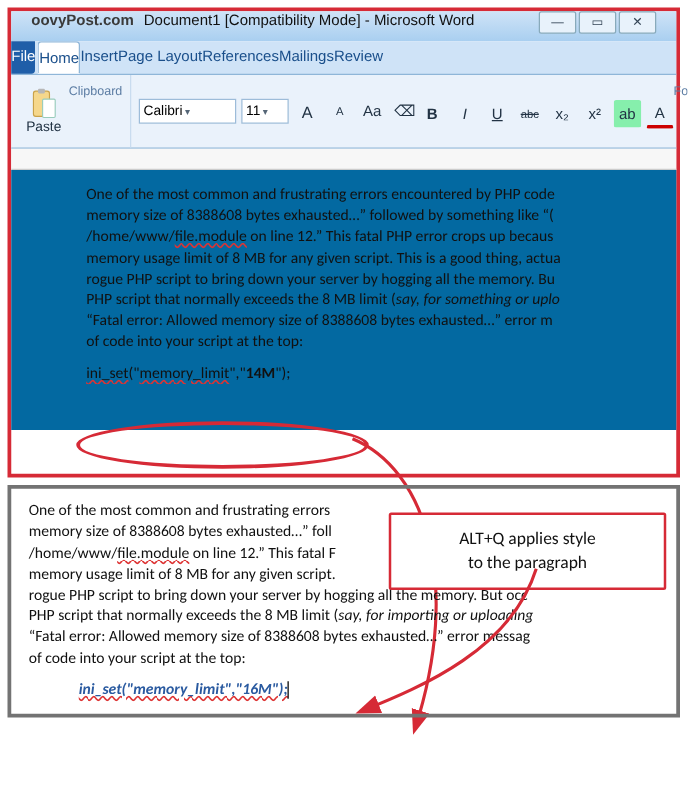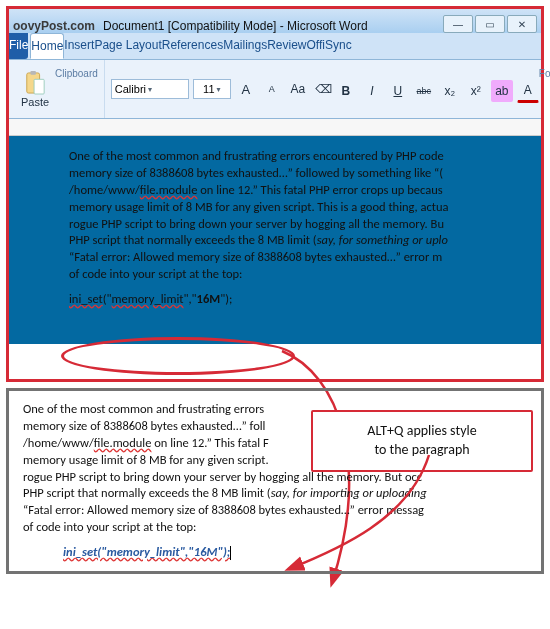--- a/index.html
+++ b/index.html
@@ -1,36 +1,36 @@
 <!DOCTYPE html>
 <html><head>
 <meta charset="utf-8">
 <style>
   body{margin:0;font-family:Tahoma,Arial,sans-serif;font-size:11px;background:#fff;width:550px;height:629px;position:relative;overflow:hidden}
   .frame{border:3px solid #d62a36;margin:6px;background:#fff;position:relative}
-  .titlebar{height:24px;background:linear-gradient(#cfe3f7,#a9cff0);display:flex;align-items:flex-end;padding:0 4px;font-size:12px;color:#222}
+  .titlebar{height:24px;background:linear-gradient(#cfe3f7,#a9cff0);display:flex;align-items:flex-start;padding:0 16px;font-size:12px;color:#222}
   .wsite{font-weight:bold;color:#3a3a3a}
   .titletext{margin-left:8px;color:#111}
   .winbtns{margin-left:auto;display:flex;gap:2px}
   .winbtn{width:28px;height:16px;border:1px solid #8ab;background:#e8f2fb;border-radius:2px;display:flex;align-items:center;justify-content:center;font-size:10px;color:#345}
   .tabs{display:flex;background:#cfe3f7;border-bottom:1px solid #8fb6d8;font-size:12px}
   .tab{padding:5px 0;color:#1a4f8b;cursor:pointer}
   .tab.file{background:#1f5ea8;color:#fff;border-radius:0 0 3px 0;margin-right:2px}
   .tab.active{background:#fff;border:1px solid #8fb6d8;border-bottom:1px solid #fff;color:#1a4f8b;border-radius:3px 3px 0 0}
   .ribbon{background:#eaf2fb;border-bottom:1px solid #8fb6d8;display:flex}
   .group{padding:4px 6px;border-right:1px solid #c9dcef;display:flex;flex-direction:row}
   .group .ctrls{display:flex;gap:4px;align-items:center}
   .group .row2{display:flex;gap:4px;align-items:center;margin-top:4px}
   .grouplabel{text-align:center;color:#5b7ca3;font-size:10px;margin-top:4px}
   .btnicon{width:20px;height:20px;border:1px solid transparent;border-radius:2px;display:flex;align-items:center;justify-content:center;font-size:12px;color:#234}
   .pastebtn{width:38px;height:48px;border:1px solid transparent;display:flex;flex-direction:column;align-items:center;justify-content:center;color:#234}
   .pastebtn svg{width:22px;height:26px}
   .fontbox{height:18px;border:1px solid #9dbcd9;background:#fff;font-size:11px;padding:0 3px;display:flex;align-items:center;gap:2px}
   .fontname{width:70px}
-  .fontsize{width:30px;justify-content:center}
+  .fontsize{width:30px;justify-content:flex-start}
   .dd{font-size:8px;color:#567}
   .ruler{height:16px;background:#f7f7f7;border-bottom:1px solid #ccc}
   .doc{background:#0369a1;padding:12px 16px 12px 60px;font-family:Calibri,Arial,sans-serif;font-size:12.5px;line-height:1.35;color:#111;overflow:hidden;height:184px}
   .u{text-decoration:underline;text-decoration-style:wavy;text-decoration-color:#d33}
   .code{font-family:Calibri,Arial;margin-top:8px}
   .circ{position:absolute;border:3px solid #d62a36;border-radius:50%;pointer-events:none}
   .frame2{border:3px solid #737373;margin:6px;padding:10px 14px;font-family:Calibri,Arial,sans-serif;font-size:12.5px;line-height:1.35;color:#111;position:relative}
   .callout{position:absolute;border:2px solid #d62a36;background:#fff;padding:10px 14px;font-size:14px;text-align:center;border-radius:2px}
   .styled{color:#2a5aa0;font-style:italic;font-weight:bold;font-family:Calibri,Arial;text-decoration:underline;text-decoration-style:wavy;text-decoration-color:#d33;margin-left:40px;display:inline-block;margin-top:8px}
   .caret{border-left:1px solid #000;display:inline-block;height:14px;vertical-align:middle}
@@ -52,21 +52,20 @@
   </div>
 
   <div class="tabs">
     <div class="tab file">File</div>
     <div class="tab active">Home</div>
     <div class="tab">Insert</div>
     <div class="tab">Page Layout</div>
     <div class="tab">References</div>
     <div class="tab">Mailings</div>
     <div class="tab">Review</div>
-    <div class="tab">OffiSync</div>
   </div>
 
   <div class="ribbon">
     <div class="group">
       <div class="pastebtn">
         <svg viewBox="0 0 24 28">
             <rect x="3" y="3" width="14" height="22" rx="2" fill="#f5d78b" stroke="#c9a24a"></rect>
             <rect x="7" y="1" width="6" height="4" rx="1" fill="#b7b7b7"></rect>
             <rect x="11" y="10" width="11" height="16" rx="1" fill="#fff" stroke="#9cb"></rect>
           </svg>
@@ -90,21 +89,21 @@
         <div class="btnicon">Aa</div>
         <div class="btnicon">⌫</div>
       </div>
       <div class="row2">
         <div class="btnicon" style="font-weight:bold">B</div>
         <div class="btnicon" style="font-style:italic">I</div>
         <div class="btnicon" style="text-decoration:underline">U</div>
         <div class="btnicon" style="text-decoration:line-through;font-size:9px">abc</div>
         <div class="btnicon">x₂</div>
         <div class="btnicon">x²</div>
-        <div class="btnicon" style="background:#f0abfc">ab</div>
+        <div class="btnicon" style="background:#86efac">ab</div>
         <div class="btnicon" style="border-bottom:3px solid #c00">A</div>
       </div>
       <div class="grouplabel">Font</div>
     </div>
 
     <div class="group">
       <div class="ctrls">
         <div class="btnicon">•</div>
         <div class="btnicon">1.</div>
         <div class="btnicon">≣</div>
@@ -140,21 +139,21 @@
   <div class="doc">
     <div>One of the most common and frustrating errors encountered by PHP code</div>
     <div>memory size of 8388608 bytes exhausted…” followed by something like “(</div>
     <div><span>/home/www/</span><span class="u">file.module</span><span>  on line 12.” This fatal PHP error crops up becaus</span></div>
     <div>memory usage limit of 8 MB for any given script. This is a good thing, actua</div>
     <div>rogue PHP script to bring down your server by hogging all the memory. Bu</div>
     <div><span>PHP script that normally exceeds the 8 MB limit (</span><i>say, for something or uplo</i></div>
     <div>“Fatal error: Allowed memory size of 8388608 bytes exhausted…”  error m</div>
     <div>of code into your script at the top:</div>
     <div class="code">
-      <span class="u">ini_set</span><span>("</span><span class="u">memory_limit</span><span>","</span><b>16M</b><span>");</span>
+      <span class="u">ini_set</span><span>("</span><span class="u">memory_limit</span><span>","</span><b>14M</b><span>");</span>
     </div>
   </div>
   <div class="circ" style="left:52px;top:328px;width:228px;height:32px"></div>
 </div>
 
 <svg class="arrow" style="left:260px;top:335px;width:140px;height:260px" viewBox="0 0 140 260">
   <defs>
       <marker id="ah1" markerWidth="10" markerHeight="10" refX="6" refY="3" orient="auto">
         <path d="M0,0 L0,6 L8,3 z" fill="#d62a36"></path>
       </marker>

